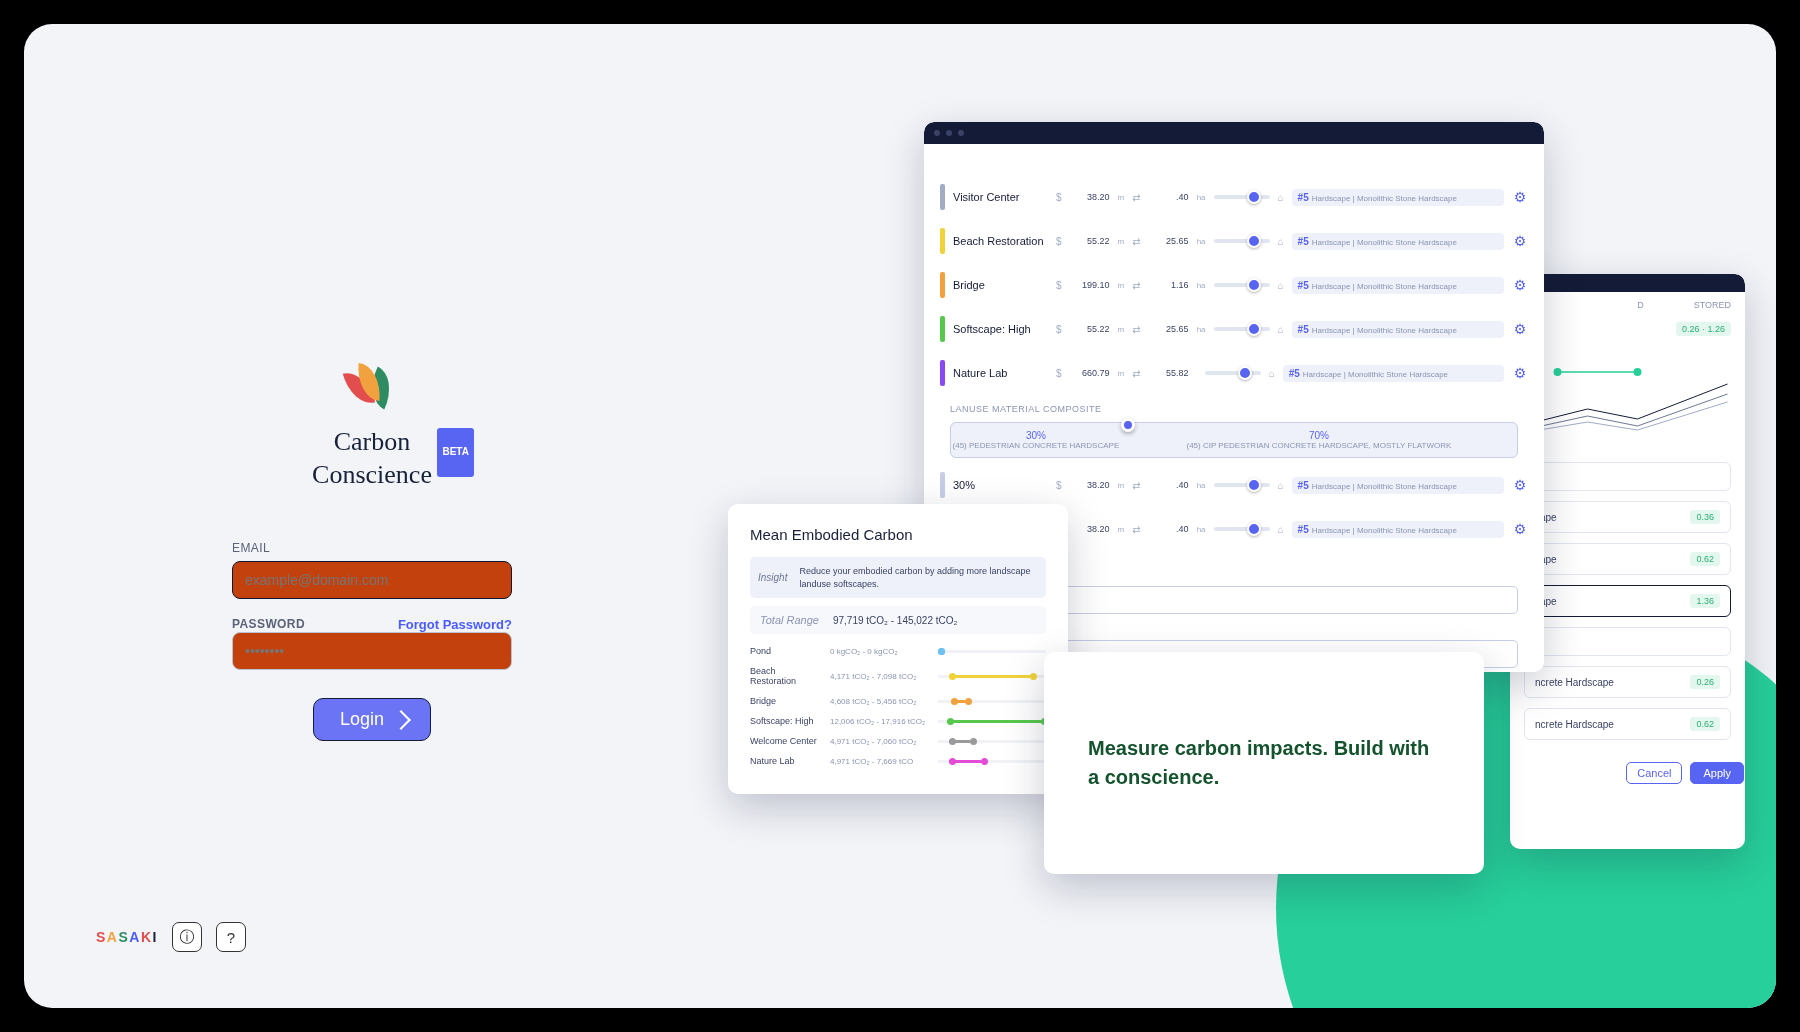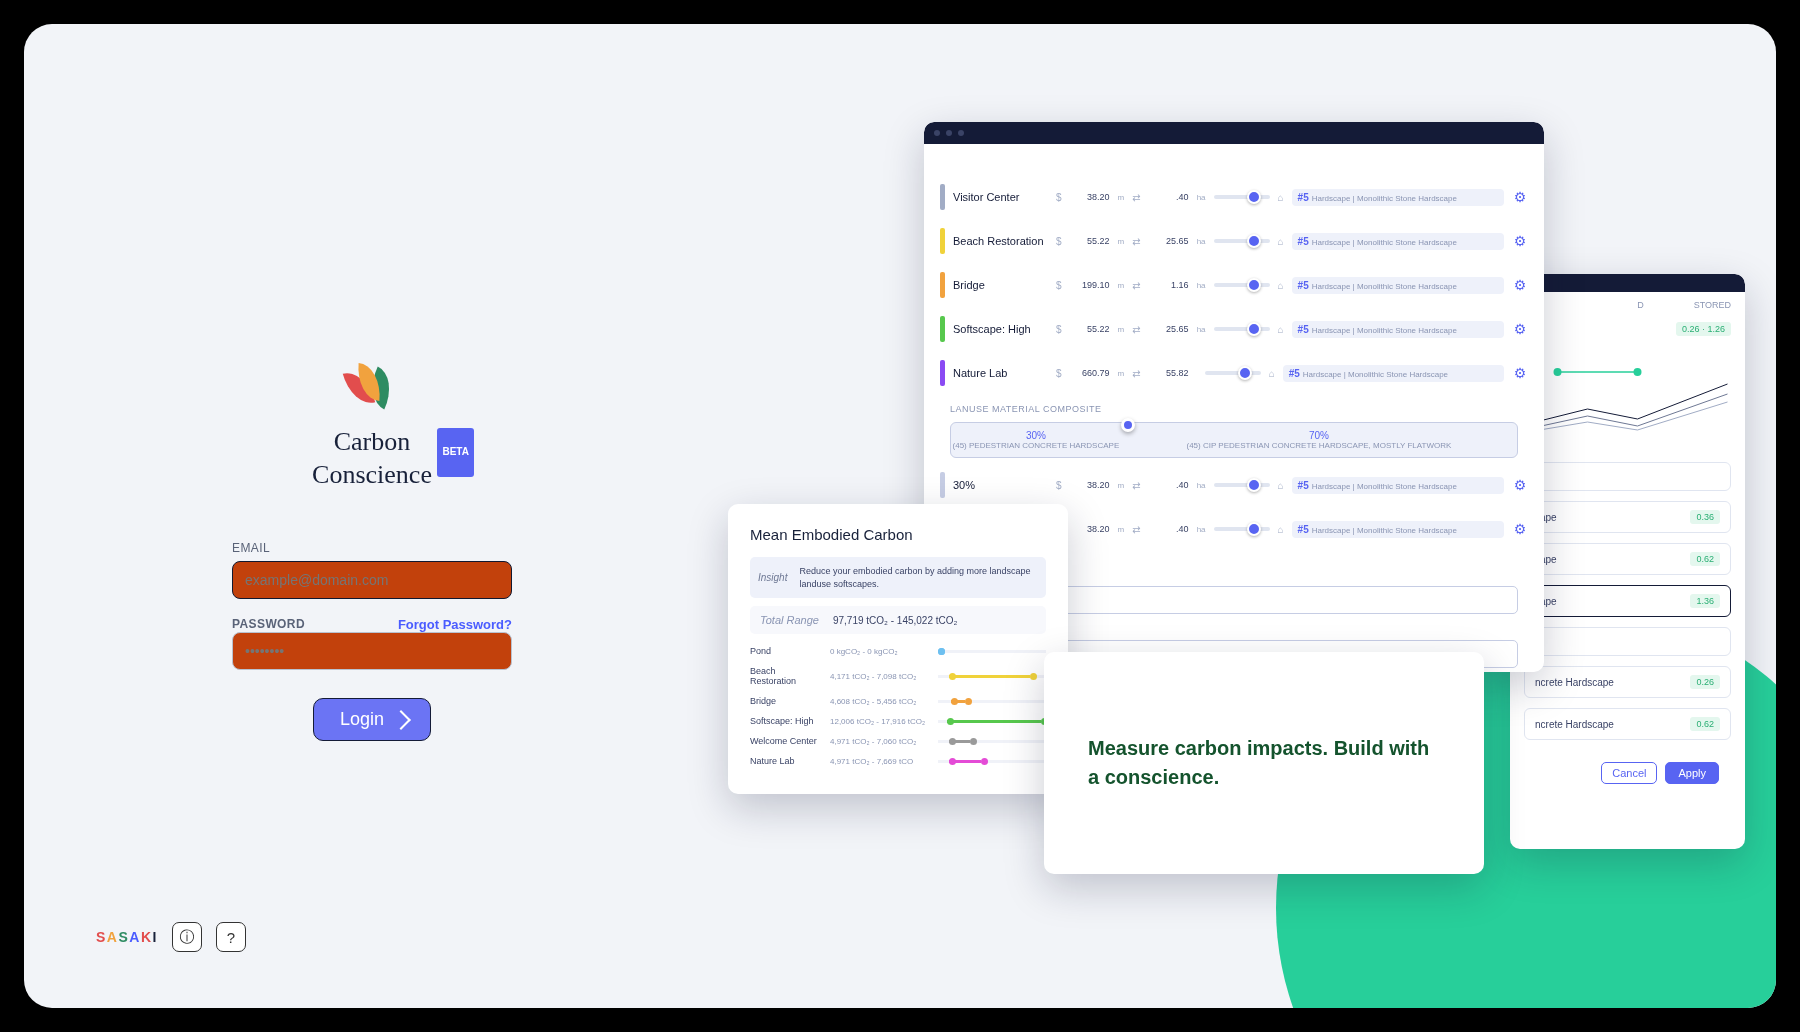--- a/index.html
+++ b/index.html
@@ -81,21 +81,21 @@
 
 .card-right { left: 1486px; top: 250px; width: 235px; height: 575px; overflow: hidden; }
 .cr-top { height: 18px; background: #141b37; border-radius: 10px 10px 0 0; }
 .cr-head { display: flex; padding: 8px 14px; font-size: 9px; color: #8a95b3; justify-content: flex-end; gap: 50px; }
 .cr-chart { height: 100px; margin: 8px 14px 18px; position: relative; }
 .cr-list { padding: 0 14px; }
 .cr-item { border: 1px solid #e0e5f0; border-radius: 6px; padding: 8px 10px; margin-bottom: 10px; display: flex; align-items: center; }
 .cr-item.sel { border: 1.5px solid #141b37; }
 .cr-label { font-size: 10px; color: #3a4366; flex: 1; }
 .cr-val { font-size: 9px; color: #2aaf74; background: #e4f7ee; padding: 2px 6px; border-radius: 3px; }
-.cr-foot { display: flex; justify-content: flex-end; gap: 8px; padding: 12px 26px; }
+.cr-foot { display: flex; justify-content: flex-end; gap: 8px; padding: 12px 1px; }
 .btn-cancel { font-size: 11px; color: #5864f2; border: 1px solid #5864f2; background: #fff; border-radius: 5px; padding: 4px 10px; }
 .btn-apply { font-size: 11px; color: #fff; background: #5864f2; border: 1px solid #5864f2; border-radius: 5px; padding: 4px 12px; }
 </style>
 </head>
 <body>
 
 <div class="frame">
   <div class="green-blob"></div>
 
   <div class="login-col">

